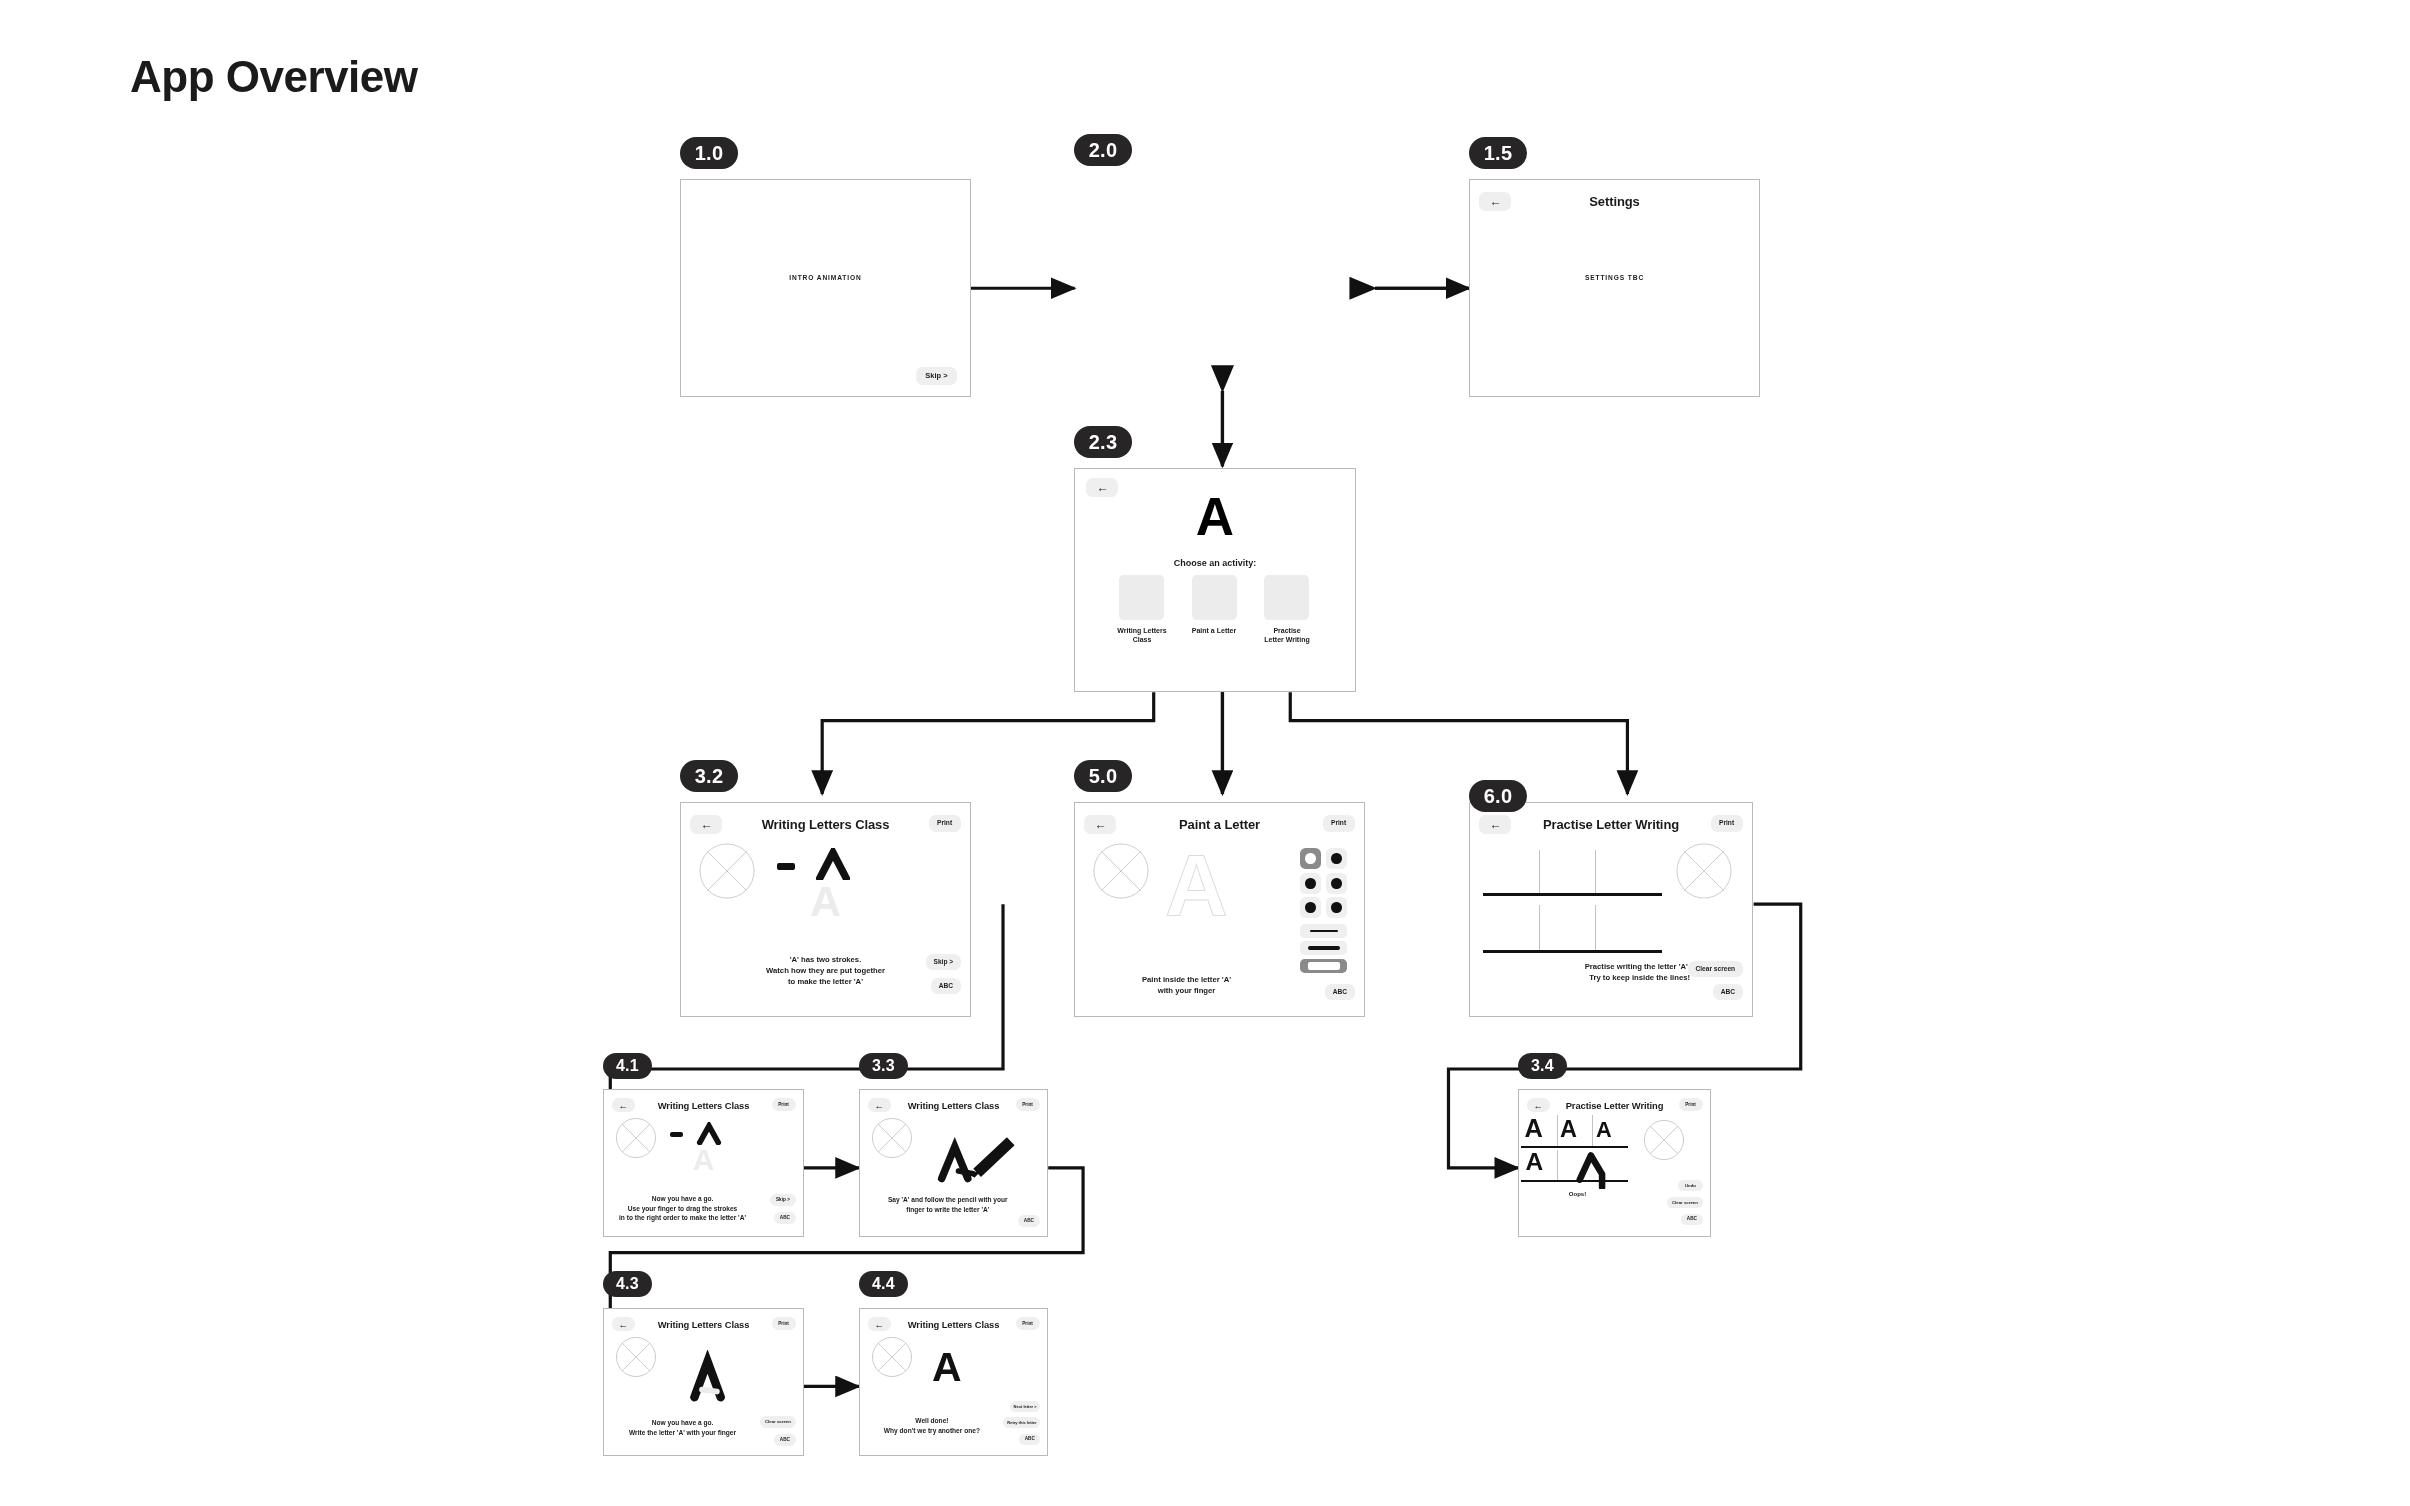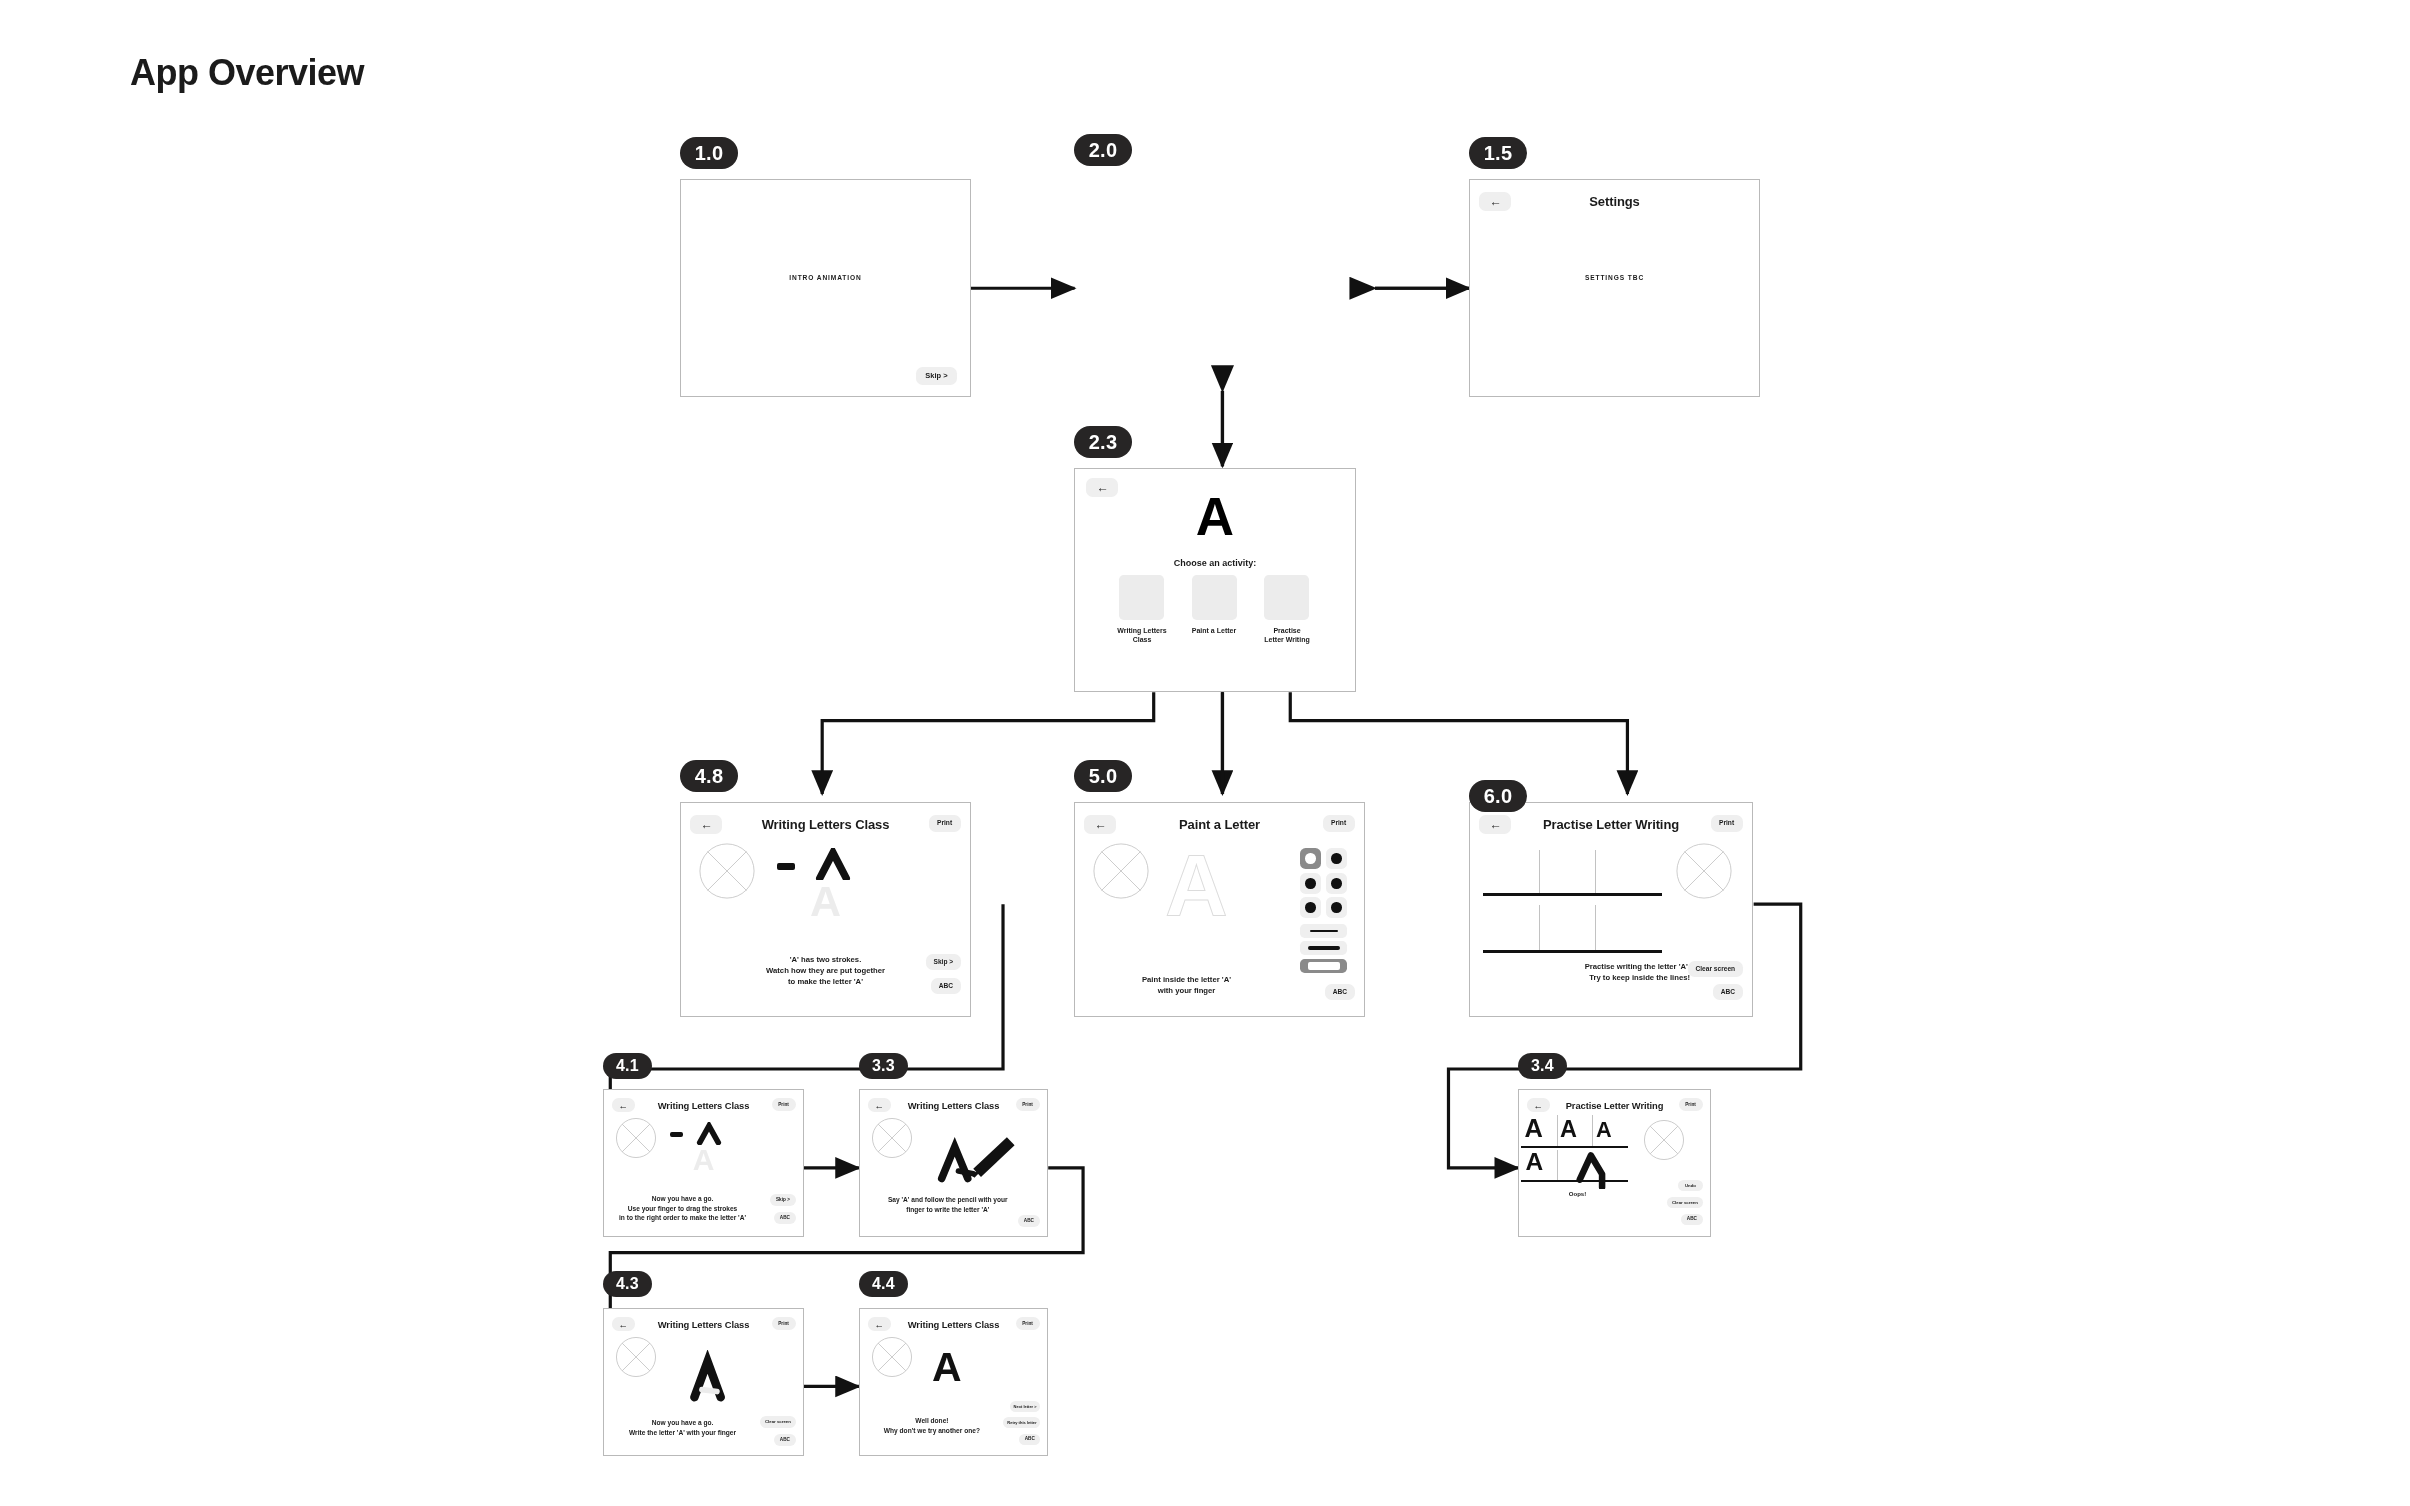--- a/index.html
+++ b/index.html
@@ -8,21 +8,21 @@
     background: #ffffff;
     font-family: "Liberation Sans", sans-serif;
     overflow: hidden;
   }
   #root { position: relative; width: 2411px; height: 1507px; }
 
   
   .page-title {
     position: absolute;
     left: 130px; top: 52px;
-    font-size: 36px;
+    font-size: 44px;
     font-weight: 700;
     letter-spacing: -0.5px;
     color: #1b1b1b;
   }
 
   
   .badge {
     position: absolute;
     background: #272525;
     color: #ffffff;
@@ -265,21 +265,21 @@
     <div class="tile" style="left:44px; top:106px;"></div>
     <div class="tile" style="left:117px; top:106px;"></div>
     <div class="tile" style="left:189px; top:106px;"></div>
     <div class="tile-label" style="left:33px; top:157px;">Writing Letters
 Class</div>
     <div class="tile-label" style="left:105px; top:157px;">Paint a Letter</div>
     <div class="tile-label" style="left:178px; top:157px;">Practise
 Letter Writing</div>
   </div>
 
-  <div class="badge" style="left:680px; top:760px;">4.8</div>
+  <div class="badge" style="left:680px; top:760px;">3.2</div>
   <div class="screen" style="left:680px; top:802px; width:291px; height:215px;">
     <div class="scr-head" style="margin-top:7.5px;">
       <div class="btn btn-back">←</div>
       <div class="scr-title">Writing Letters Class</div>
       <div class="btn btn-tr">Print</div>
     </div>
     <div class="circ" style="left:18px; top:40px;">
       <svg width="56" height="56" viewBox="0 0 60 60">
           <circle cx="30" cy="30" r="29" fill="none" stroke="#c9c9c9" stroke-width="1"></circle>
       <line x1="9" y1="9" x2="51" y2="51" stroke="#c9c9c9" stroke-width="1"></line>

